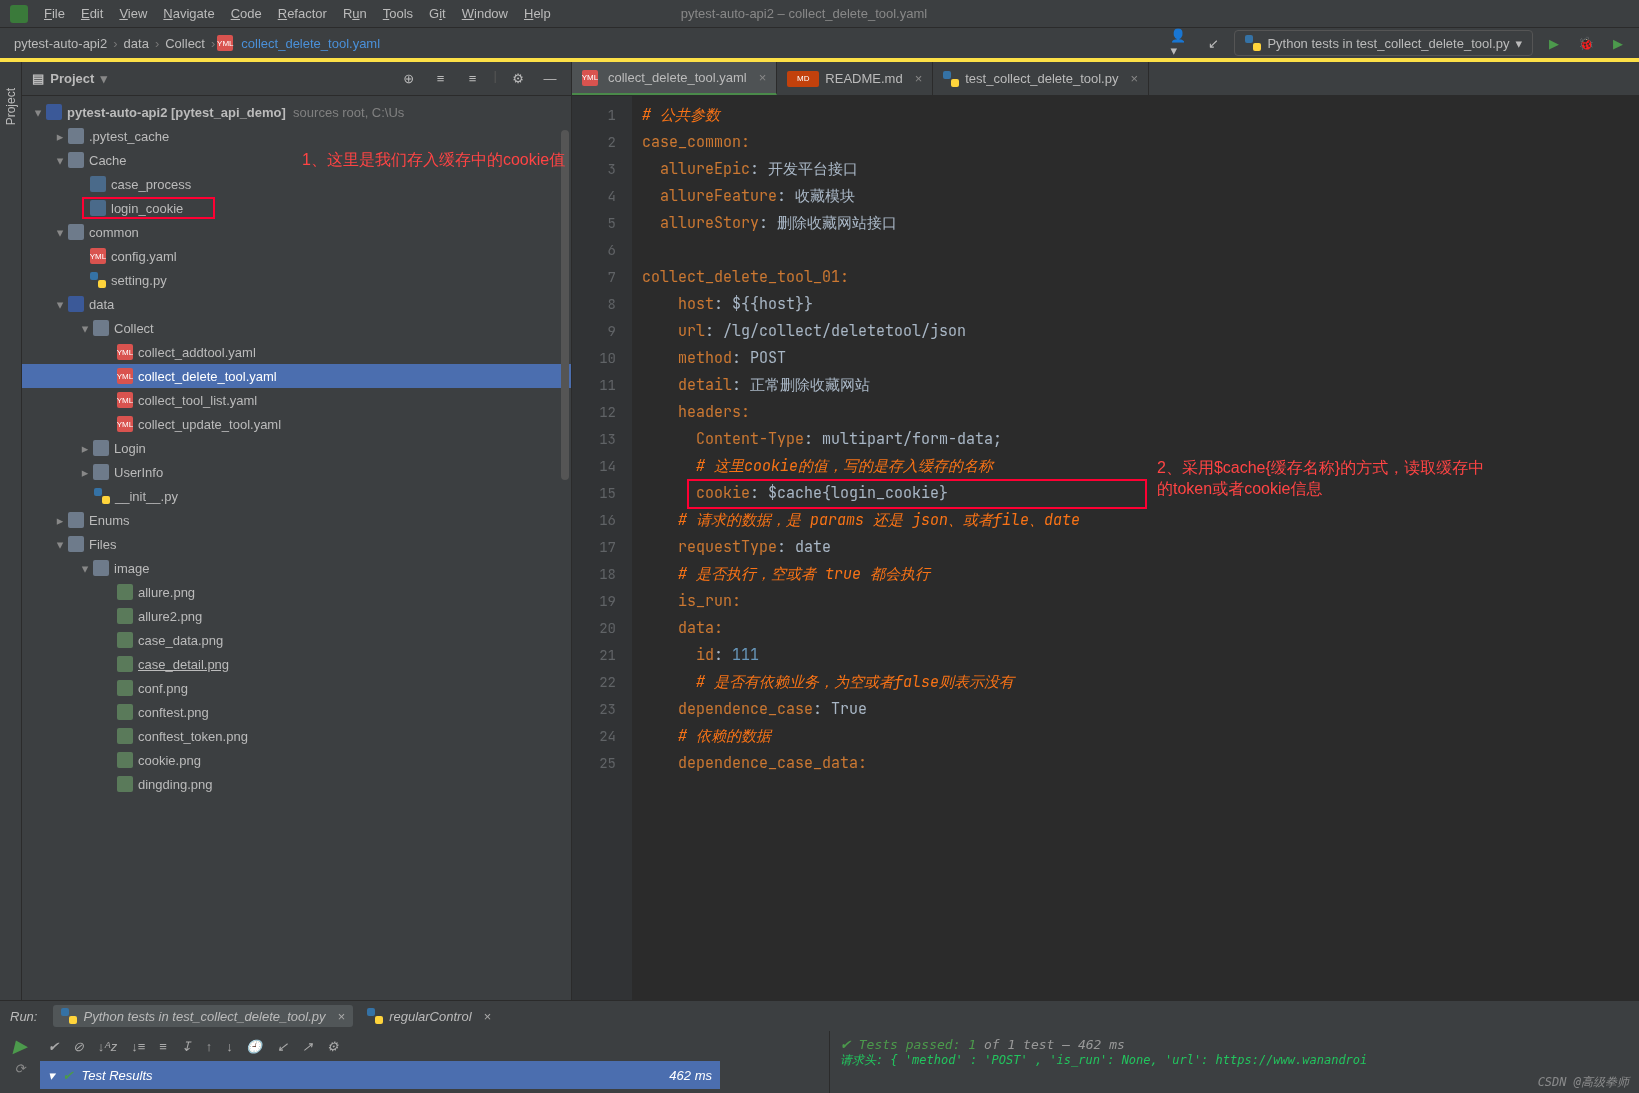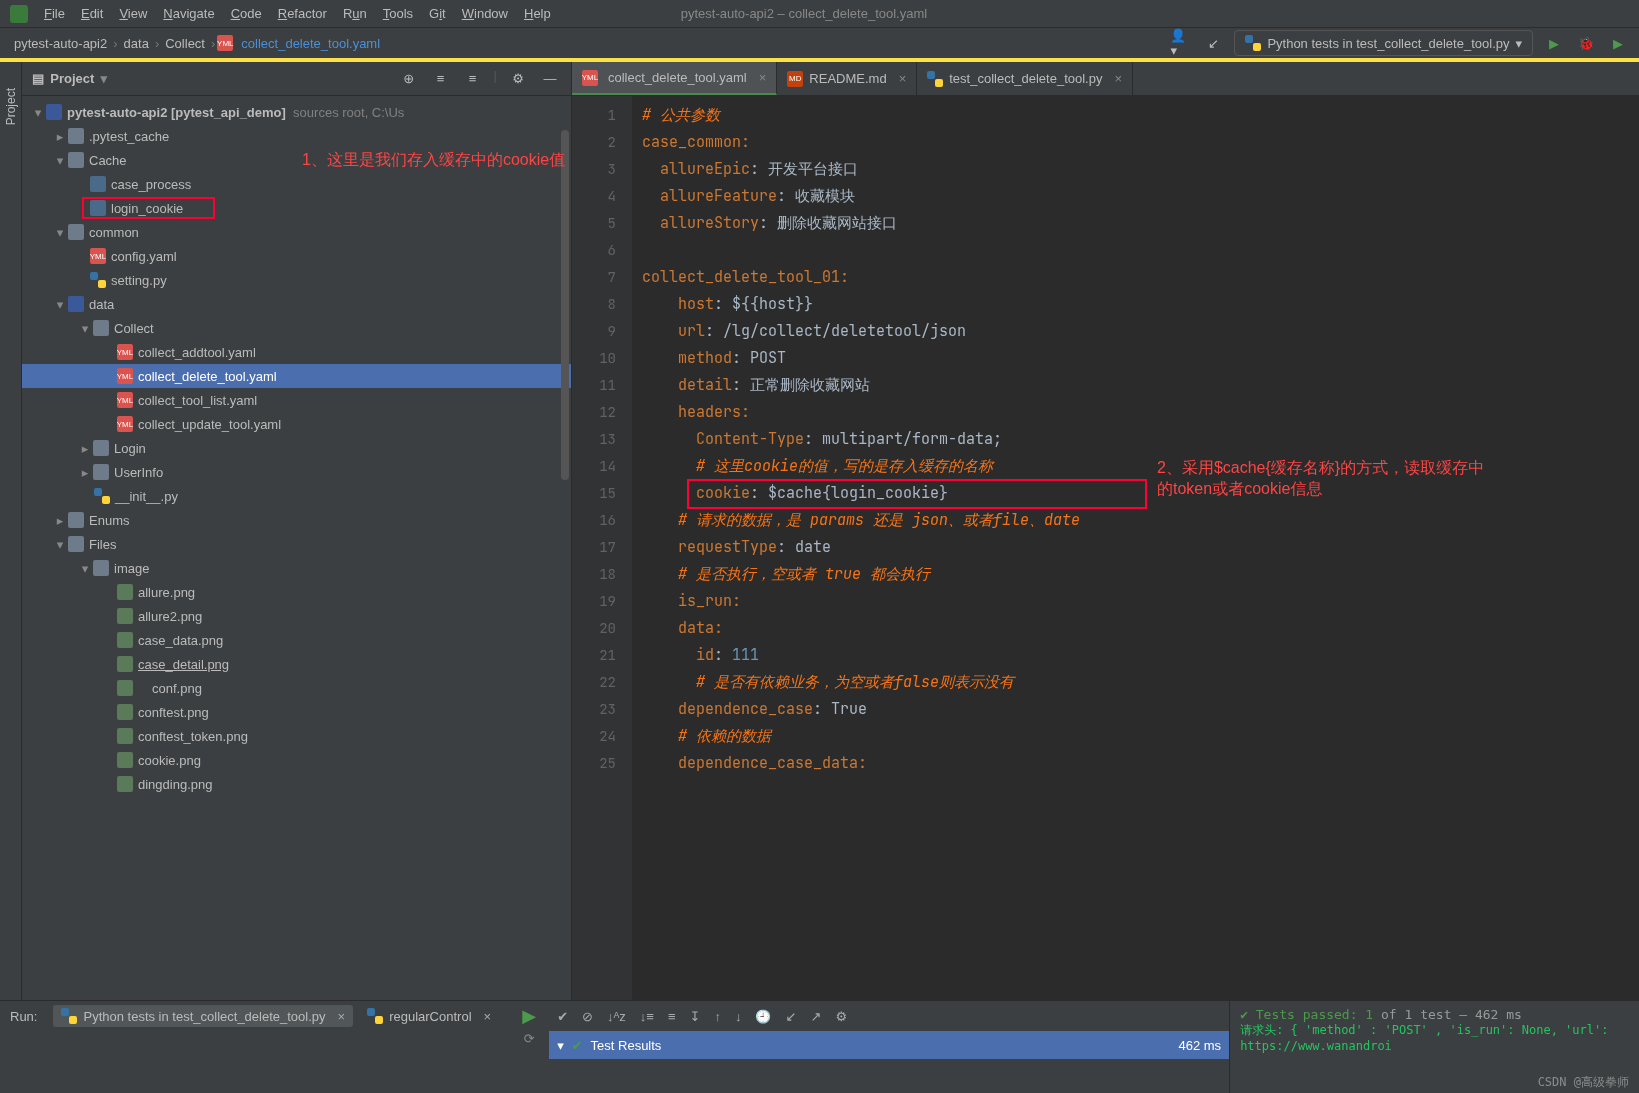--- a/index.html
+++ b/index.html
@@ -45,31 +45,31 @@
   .ico.png { background: #5a7a5a; border-radius: 2px; }
   .muted { color: #808080; }
   .scrollbar-v { position: absolute; right: 2px; top: 34px; width: 8px; height: 350px; background: #555; border-radius: 4px; }
   .red-box { border: 2px solid #f03; }
   .red-text { color: #f44; position: absolute; font-size: 16px; font-family: sans-serif; }
   .editor-area { flex: 1; display: flex; flex-direction: column; background: #2b2b2b; }
   .tabs { display: flex; height: 34px; background: #3c3f41; border-bottom: 1px solid #2b2b2b; }
   .tab { display: flex; align-items: center; padding: 0 10px; gap: 6px; color: #bbb; border-right: 1px solid #2b2b2b; cursor: pointer; }
   .tab.active { background: #4e5254; border-bottom: 2px solid #4a8a4a; }
   .tab .close { color: #888; margin-left: 6px; }
-  .md-icon { width: 16px; height: 16px; background: #c2410c; border-radius: 2px; display: inline-flex; align-items: center; justify-content: center; font-size: 8px; color: #fff; }
+  .md-icon { width: 32px; height: 16px; background: #c2410c; border-radius: 2px; display: inline-flex; align-items: center; justify-content: center; font-size: 8px; color: #fff; }
   .editor-body { flex: 1; display: flex; overflow: hidden; position: relative; }
   .gutter { width: 60px; background: #313335; text-align: right; padding: 6px 16px 6px 6px; color: #606366; font-family: "JetBrains Mono", Consolas, monospace; font-size: 14px; line-height: 27px; }
   .code { flex: 1; padding: 6px 10px; font-family: "JetBrains Mono", Consolas, monospace; font-size: 15px; line-height: 27px; white-space: pre; position: relative; }
   .c-key { color: #cc7832; }
   .c-com { color: #f97316; font-style: italic; }
   .c-val { color: #a9b7c6; }
   .c-num { color: #6897bb; }
   .status-bar { height: 28px; display: flex; align-items: center; padding: 0 20px; background: #3c3f41; border-top: 1px solid #2b2b2b; color: #999; }
   .status-bar .crumb2 { padding: 0 8px; }
-  .run-panel { position: absolute; left: 0; right: 0; bottom: 0; height: 93px; background: #3c3f41; border-top: 1px solid #2b2b2b; display: flex; flex-direction: row; }
+  .run-panel { position: absolute; left: 0; right: 0; bottom: 0; height: 93px; background: #3c3f41; border-top: 1px solid #2b2b2b; display: flex; flex-direction: column; font-style: italic; }
   .run-tabs { display: flex; align-items: center; height: 30px; padding: 0 10px; gap: 6px; }
   .run-tabs .lbl { color: #bbb; margin-right: 10px; }
   .run-tab { display: flex; align-items: center; gap: 6px; padding: 3px 8px; color: #bbb; border-radius: 3px; }
   .run-tab.active { background: #515658; }
   .run-body { display: flex; flex: 1; }
   .run-toolbar { width: 40px; display: flex; flex-direction: column; align-items: center; padding-top: 4px; gap: 4px; }
   .run-toolbar .play { color: #4c9a4c; font-size: 18px; }
   .run-results { flex: 1; }
   .rr-tools { display: flex; align-items: center; height: 30px; gap: 14px; padding: 0 8px; color: #aaa; }
   .rr-row { display: flex; align-items: center; height: 28px; padding: 0 8px; gap: 8px; background: #4b6eaf; color: #fff; width: 680px; }
@@ -244,21 +244,21 @@
           <span>allure2.png</span>
         </div>
       <div class="tree-row" style="padding-left:95px;">
           <span class="ico png"></span>
           <span>case_data.png</span>
         </div>
       <div class="tree-row" style="padding-left:95px;text-decoration:underline;">
           <span class="ico png"></span>
           <span>case_detail.png</span>
         </div>
-      <div class="tree-row" style="padding-left:95px;gap:14px;">
+      <div class="tree-row" style="padding-left:95px;">
           <span class="ico png"></span>
           <span>conf.png</span>
         </div>
       <div class="tree-row" style="padding-left:95px;">
           <span class="ico png"></span>
           <span>conftest.png</span>
         </div>
       <div class="tree-row" style="padding-left:95px;">
           <span class="ico png"></span>
           <span>conftest_token.png</span>

